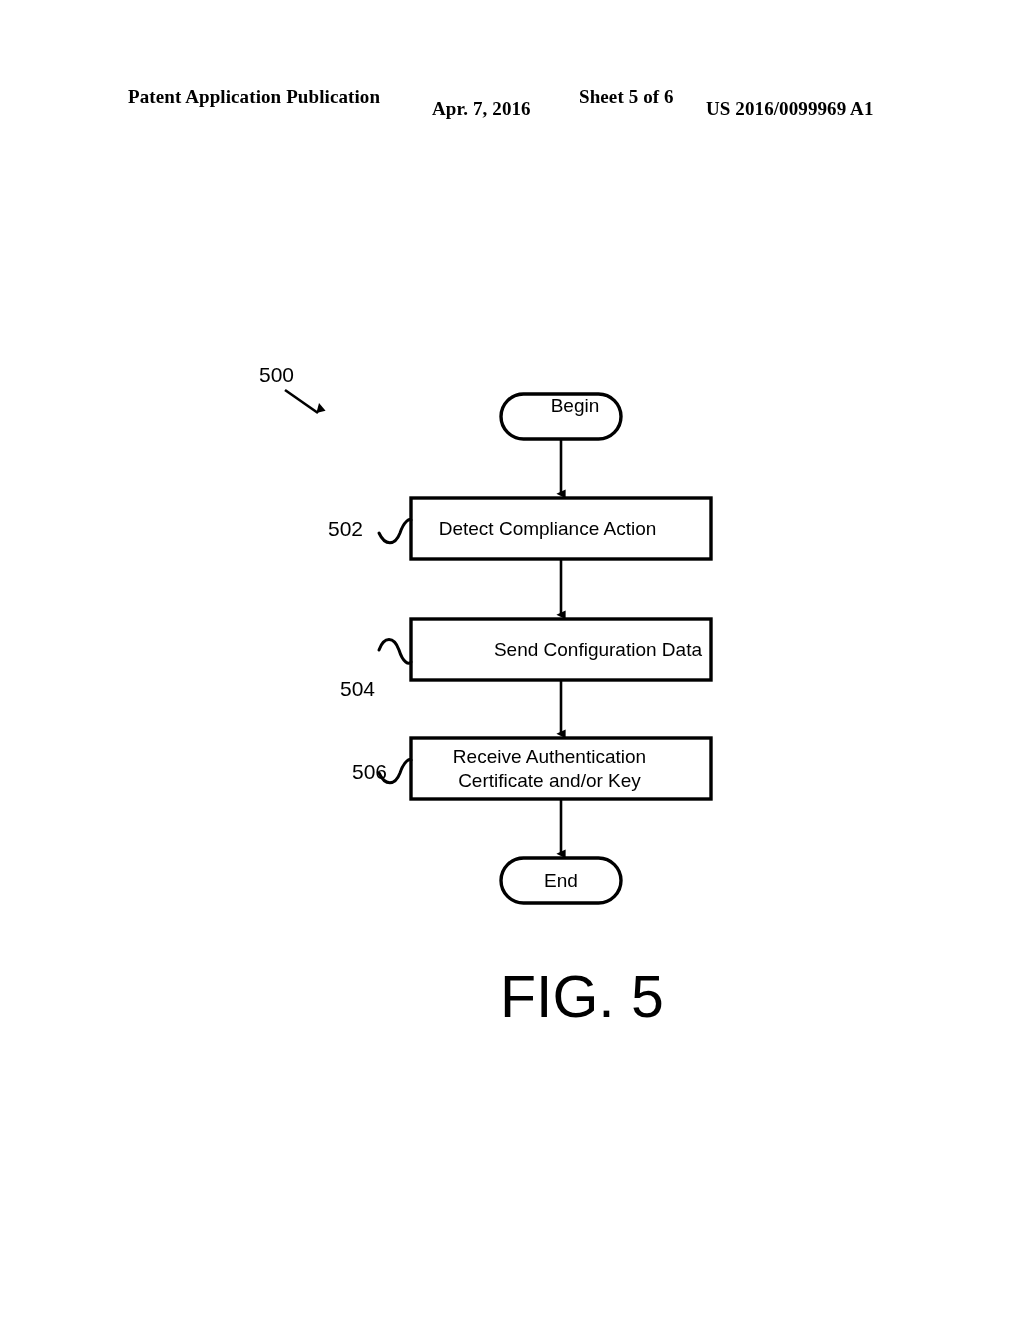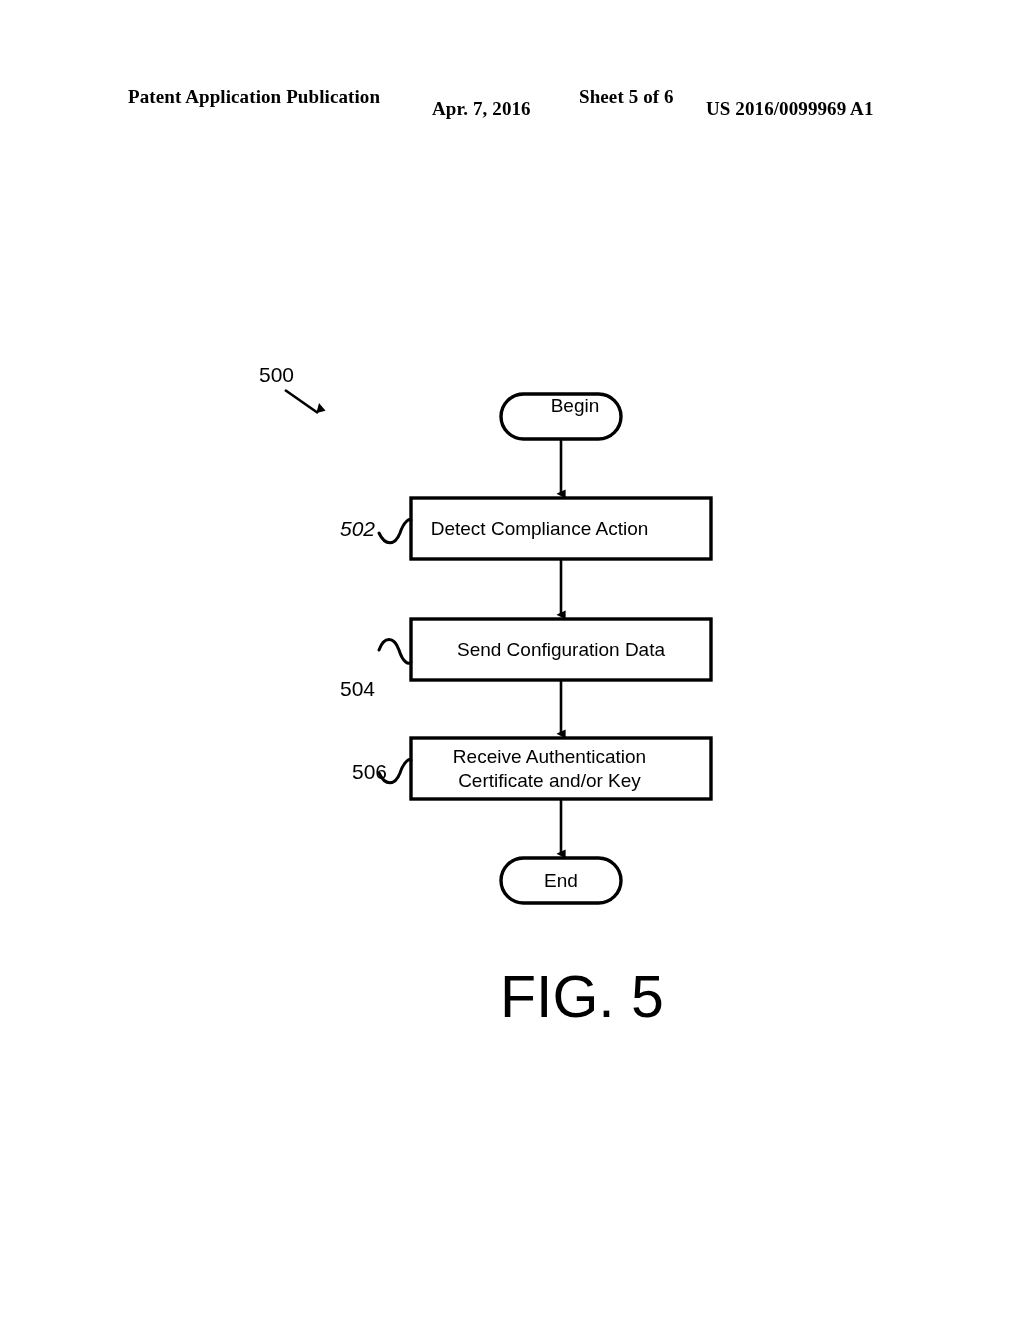--- a/index.html
+++ b/index.html
@@ -123,25 +123,25 @@
 
     <line x1="561" y1="799" x2="561" y2="854" stroke="#000000" stroke-width="2.6" marker-end="url(#arrowhead)"></line>
 
     <rect x="501" y="858" width="120" height="45" rx="22.5" ry="22.5" fill="#ffffff" stroke="#000000" stroke-width="3.4"></rect>
   </svg>
 
   <div class="ref-label" style="left:259px; top:363px;text-align:right;">500</div>
 
   <div class="node-label term-label" style="left:501px; top:394px; width:120px;margin-left:14px;">Begin</div>
 
-  <div class="ref-label" style="left:340px; top:517px;font-style:italic;">502</div>
-  <div class="node-label" style="left:411px; top:517px; width:257px;">Detect Compliance Action</div>
+  <div class="ref-label" style="left:328px; top:517px;">502</div>
+  <div class="node-label" style="left:411px; top:517px; width:257px;padding-left:8px;">Detect Compliance Action</div>
 
   <div class="ref-label" style="left:340px; top:637px;margin-top:40px;">504</div>
-  <div class="node-label" style="left:411px; top:638px; width:300px;">Send Configuration Data</div>
+  <div class="node-label" style="left:402px; top:638px; width:300px;text-align:right;">Send Configuration Data</div>
 
   <div class="ref-label" style="left:352px; top:760px;">506</div>
   <div class="node-label" style="left:411px; top:745px; width:277px;">Receive Authentication
 Certificate and/or Key</div>
 
   <div class="node-label term-label" style="left:501px; top:869px; width:120px;">End</div>
 
   <div class="fig-caption" style="left:500px; top:963px;">FIG. 5</div>
 
 </div>

